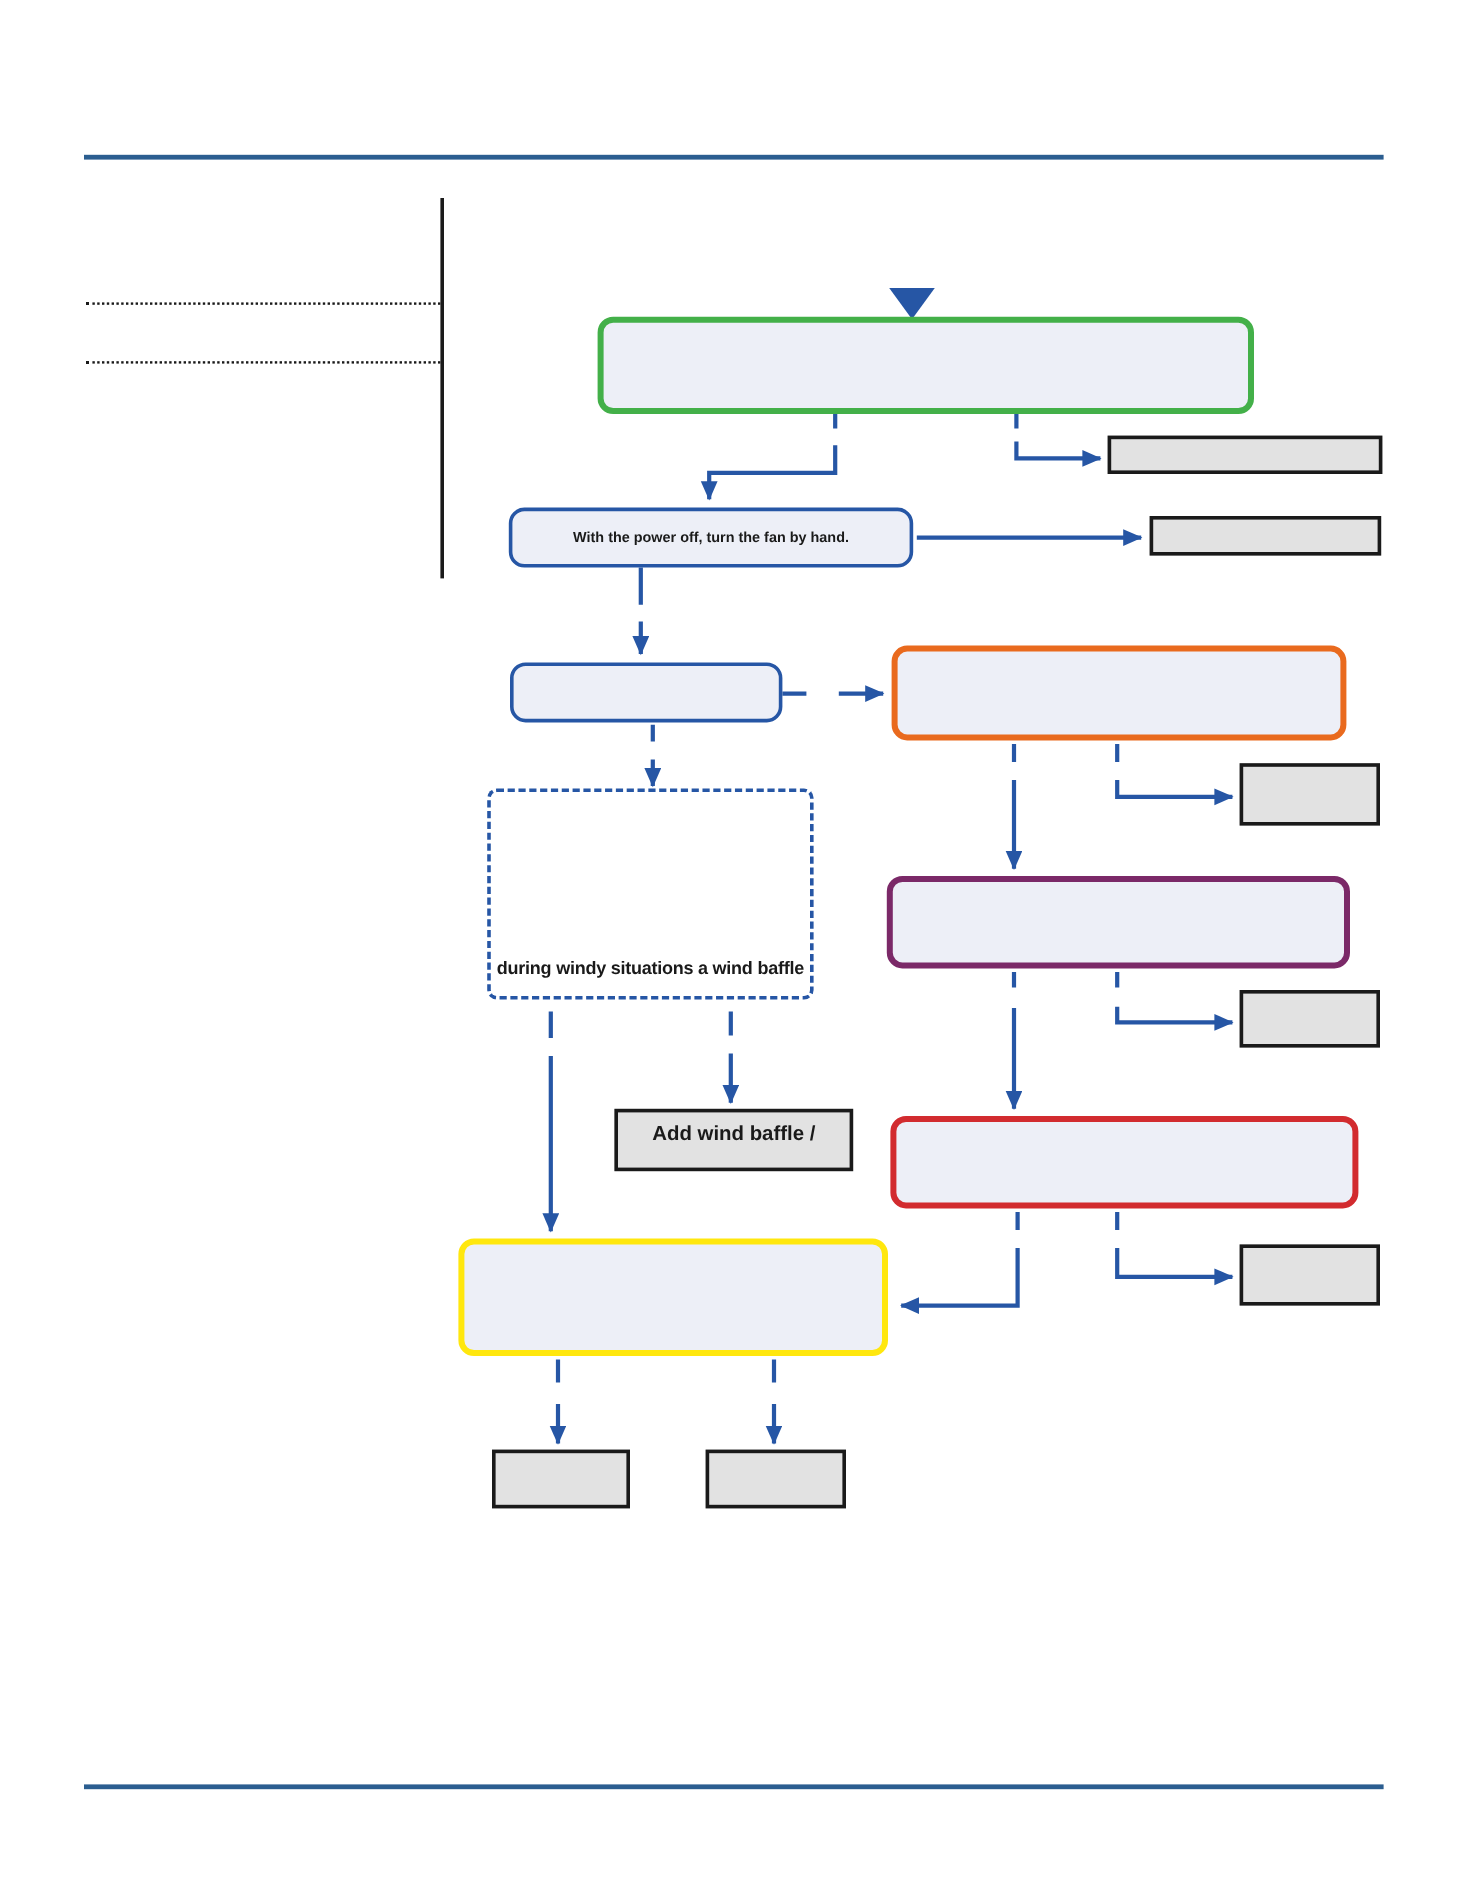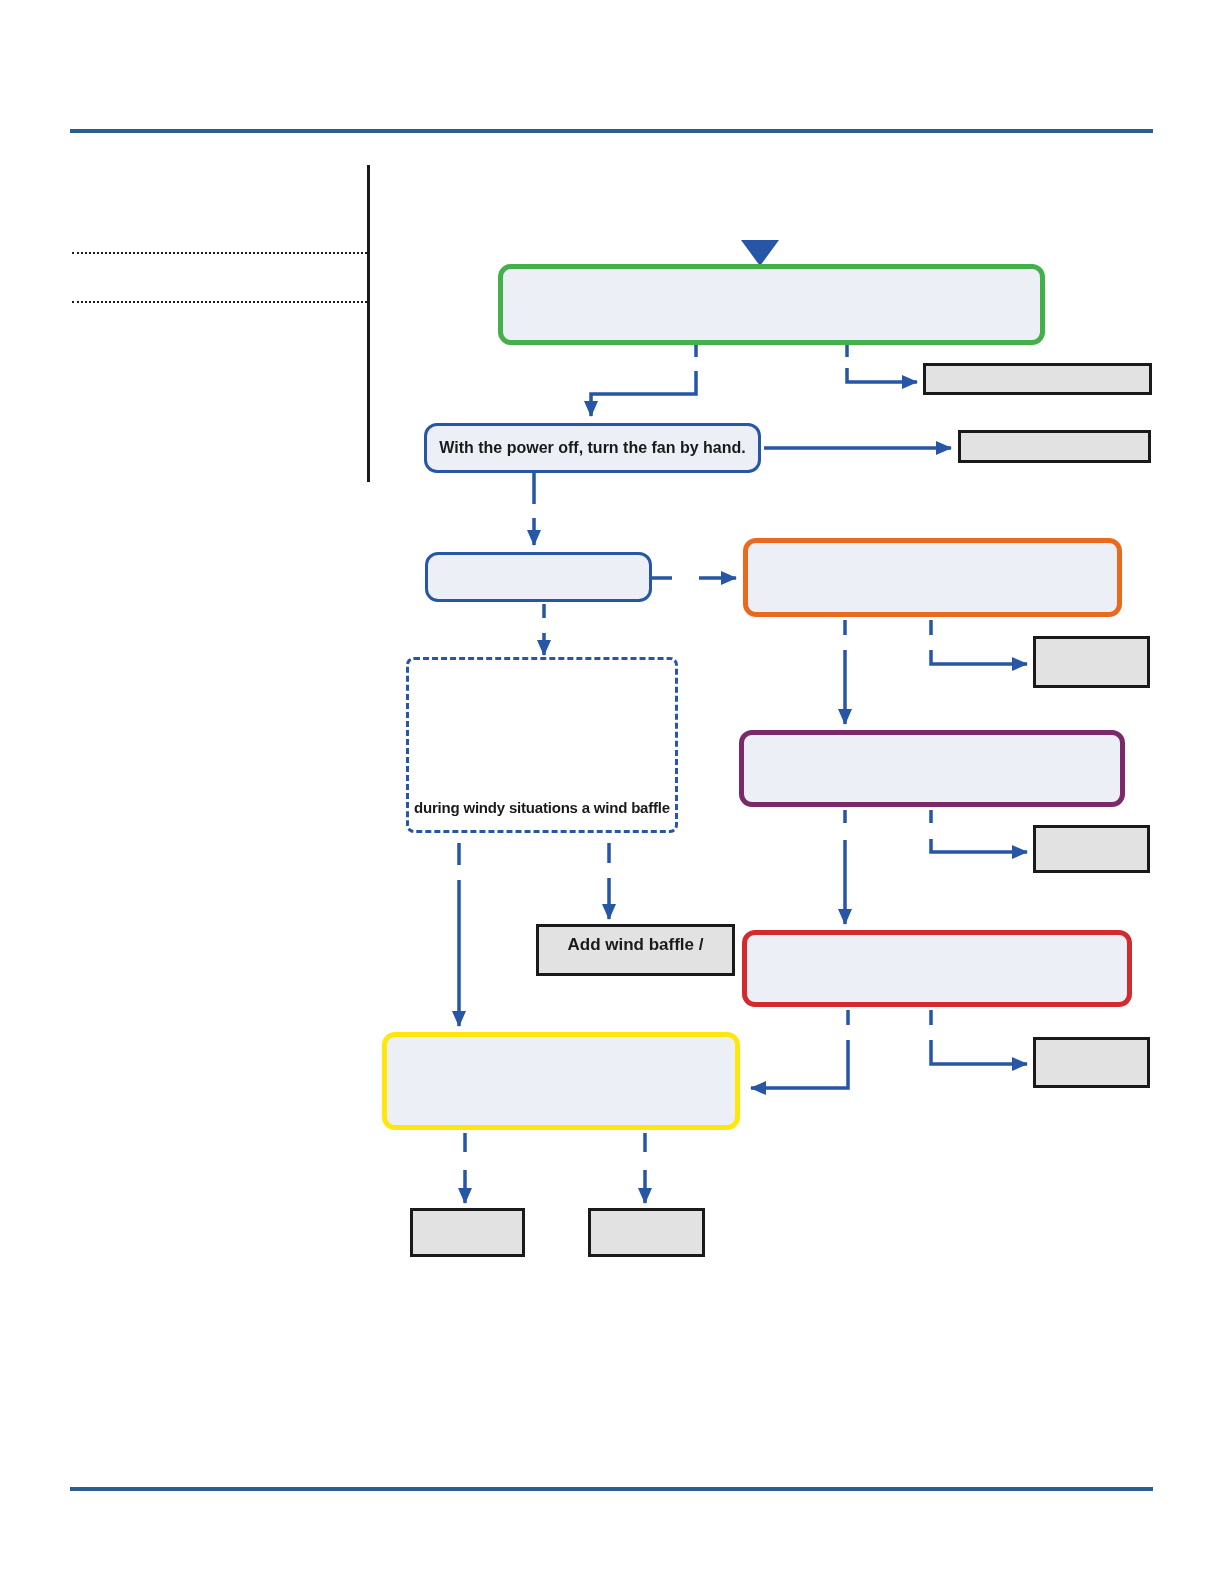--- a/index.html
+++ b/index.html
@@ -11,21 +11,21 @@
   .vrule{position:absolute;width:3px;background:var(--ink);}
   .dotline{position:absolute;height:0;border-top:2px dotted var(--ink);}
   .tri{position:absolute;width:0;height:0;border-left:19px solid transparent;
        border-right:19px solid transparent;border-top:26px solid var(--line-blue);}
   svg.connectors{position:absolute;left:0;top:0;pointer-events:none;}
   .conn{stroke:var(--line-blue);stroke-width:3.5;fill:none;}
   .node{position:absolute;box-sizing:border-box;background:var(--node-fill);
         border-radius:13px;display:flex;align-items:center;justify-content:center;
         color:var(--ink);font-weight:700;text-align:center;}
   .node.green{border:5px solid var(--green);}
-  .node.bluebox{border:3px solid var(--line-blue);font-size:16px;}
+  .node.bluebox{border:3px solid var(--line-blue);font-size:12px;}
   .node.orange{border:5px solid var(--orange);}
   .node.purple{border:5px solid var(--purple);}
   .node.red{border:5px solid var(--red);}
   .node.yellow{border:5px solid var(--yellow);}
   .node.dashed{background:#ffffff;border:3px dashed var(--line-blue);border-radius:8px;
         align-items:flex-end;justify-content:center;font-size:15px;letter-spacing:-0.2px;
         padding-bottom:14px;}
   .gray{position:absolute;box-sizing:border-box;background:var(--gray-fill);
         border:3px solid var(--ink);display:flex;align-items:flex-start;
         justify-content:center;color:var(--ink);font-weight:700;font-size:17px;padding-top:8px;}
@@ -100,21 +100,21 @@
   </div>
 
   <div class="node purple" style="left:739px;top:730px;width:386px;height:77px;">
     <span></span>
   </div>
 
   <div class="gray" style="left:1033px;top:825px;width:117px;height:48px;">
     <span></span>
   </div>
 
-  <div class="gray" style="left:536px;top:924px;width:199px;height:52px;">
+  <div class="gray" style="left:512px;top:924px;width:199px;height:52px;">
     <span>Add wind baffle /</span>
   </div>
 
   <div class="node red" style="left:742px;top:930px;width:390px;height:77px;">
     <span></span>
   </div>
 
   <div class="gray" style="left:1033px;top:1037px;width:117px;height:51px;">
     <span></span>
   </div>

